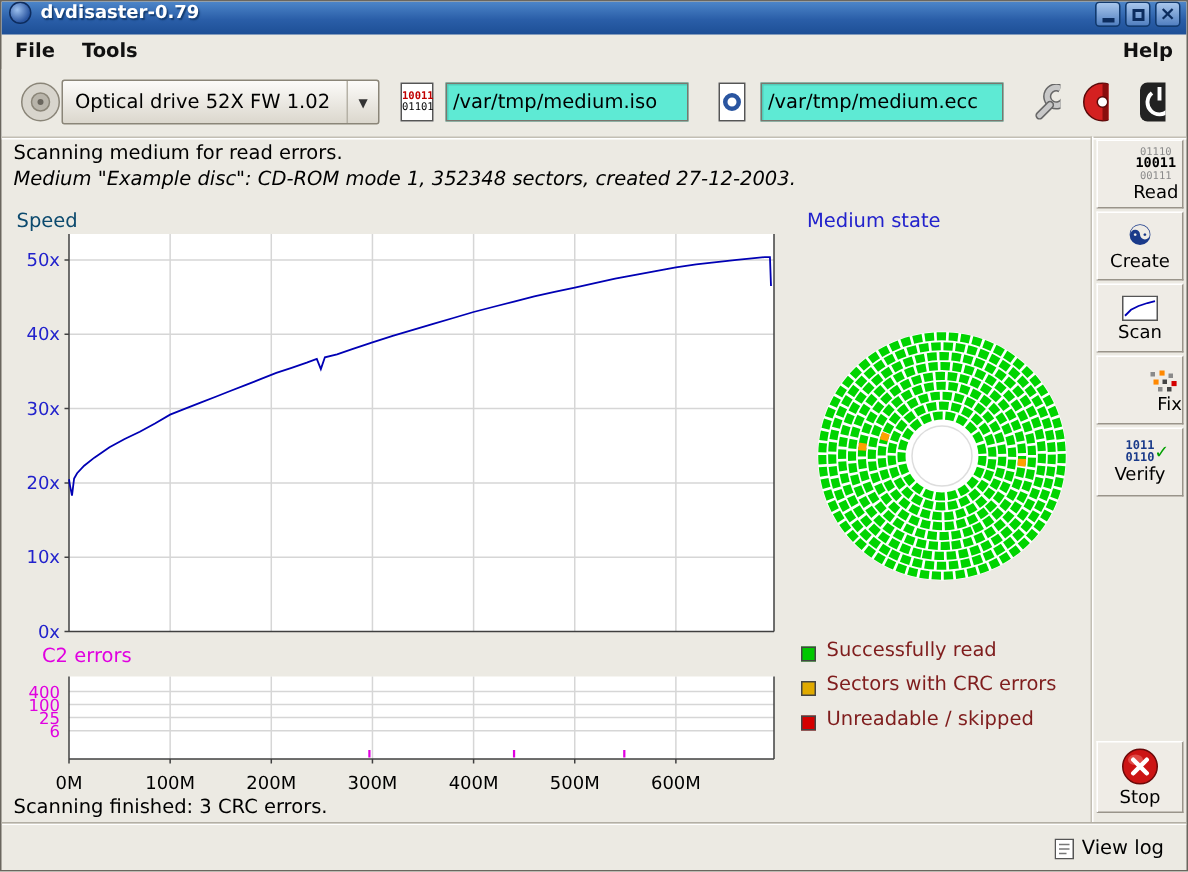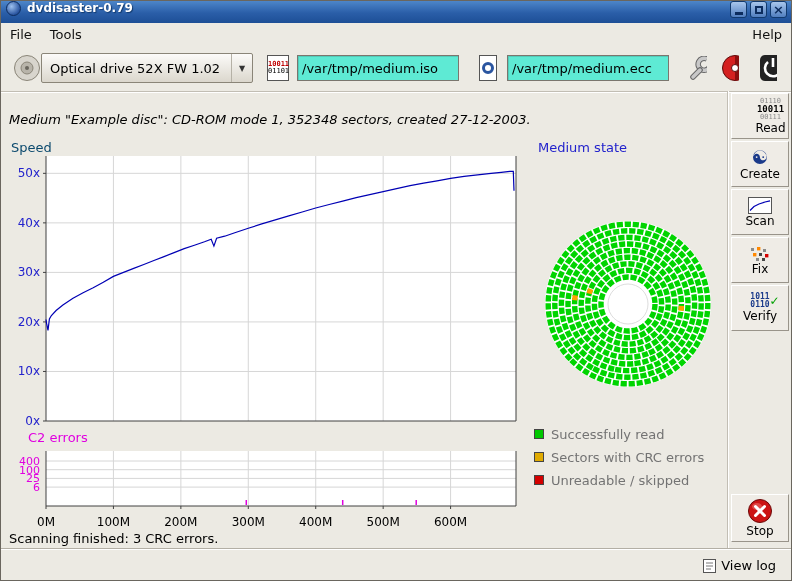--- a/index.html
+++ b/index.html
@@ -11,21 +11,21 @@
   .titlebar .app-icon{width:15px;height:15px;margin:0 6px 0 5px;border-radius:50%;background:radial-gradient(circle at 35% 35%,#9cc0ee,#2a55a0 70%);border:1px solid #0d2c5e;box-sizing:border-box;}
   .title-text{font-size:12px;font-weight:bold;text-shadow:1px 1px 1px #123a6e;}
   .tb-btns{margin-left:auto;display:flex;gap:3px;padding-right:4px;}
   .tb-btn{width:17px;height:17px;border:1px solid #123a6e;border-radius:3px;background:linear-gradient(180deg,#a8c6ec,#517fc0);display:flex;align-items:center;justify-content:center;box-sizing:border-box;cursor:default;}
   .glyph-min{width:8px;height:3px;background:#0c2c5e;margin-top:7px;}
   .glyph-max{width:8px;height:8px;border:2px solid #0c2c5e;box-sizing:border-box;}
   .glyph-close{color:#0c2c5e;font-weight:bold;font-size:13px;line-height:13px;}
 
   
   .menubar{left:0;top:22px;width:100%;height:22px;display:flex;align-items:center;font-size:13px;color:#111;}
-  .menu-item{padding:2px 9px;}
+  .menu-item{padding:2px 9px;font-weight:bold;}
   .menu-right{margin-left:auto;}
 
   
   .toolbar{left:0;top:44px;width:100%;height:46px;border-bottom:1px solid #c2beb4;box-shadow:0 1px 0 #fff;}
   .combo{left:40px;top:8px;width:212px;height:30px;border:1px solid #8a8578;border-radius:2px;background:linear-gradient(#fcfbf9,#dbd7cd);display:flex;align-items:center;font-size:13px;box-sizing:border-box;}
   .combo .combo-text{padding-left:8px;flex:1;}
   .combo .combo-arrow{width:20px;height:100%;border-left:1px solid #b5b1a6;display:flex;align-items:center;justify-content:center;font-size:8px;color:#333;}
   .entry{position:absolute;height:26px;width:162px;border:1px solid #7a766e;background:#5eead4;font-family:"DejaVu Sans","Liberation Sans",sans-serif;font-size:13px;padding:0 4px;box-sizing:border-box;box-shadow:inset 1px 1px 0 rgba(0,0,0,0.12);}
   .icon-btn{position:absolute;width:30px;height:32px;top:7px;display:flex;align-items:center;justify-content:center;background:transparent;border:none;}
 
@@ -33,21 +33,21 @@
   .status-header{left:0;top:90px;width:726px;height:43px;}
   .sh-line1{position:absolute;left:8px;top:4px;font-size:13px;color:#000;}
   .sh-line2{position:absolute;left:8px;top:21px;font-size:13px;font-style:italic;color:#000;}
 
   
   #main-svg{position:absolute;left:0;top:133px;}
   .chart-label{position:absolute;font-size:13px;}
 
   
   .legend{left:533px;top:426px;display:flex;flex-direction:column;gap:9px;}
-  .legend-item{display:flex;align-items:center;gap:7px;font-size:13px;color:#737373;height:14px;}
+  .legend-item{display:flex;align-items:flex-end;gap:7px;font-size:13px;color:#7f1d1d;height:14px;}
   .legend-swatch{width:10px;height:10px;border:1px solid #444;box-sizing:border-box;}
 
   
   .sidebar-sep{left:726px;top:90px;width:1px;height:457px;background:#c2beb4;box-shadow:1px 0 0 #fff;}
   .tool-btn{position:absolute;left:730px;width:58px;height:46px;background:#efece6;border:1px solid;border-color:#ffffff #99948a #99948a #ffffff;display:flex;flex-direction:column;align-items:center;justify-content:center;font-size:12px;color:#000;box-sizing:border-box;padding:0;font-family:inherit;}
   .bin{display:block;font-family:"DejaVu Sans Mono","Liberation Mono",monospace;font-size:7px;line-height:7px;color:#8a8a8a;text-align:center;}
   .bin.strong{font-size:9px;line-height:9px;font-weight:bold;color:#000;}
   .bin.navy{color:#1a3a8a;font-weight:bold;font-size:8px;line-height:8px;}
   .yinyang{font-size:19px;line-height:20px;color:#1a3a8a;}
   .verify-wrap{position:relative;}
@@ -133,20 +133,21 @@
     <button class="icon-btn" style="left:752px;">
       <svg width="28" height="28">
         <rect x="1" y="1" width="26" height="26" rx="5" fill="#222"></rect>
         <path d="M9 8 A8 8 0 1 0 19 8" fill="none" stroke="#fff" stroke-width="2.6"></path>
         <line x1="14" y1="4" x2="14" y2="13" stroke="#fff" stroke-width="2.6"></line>
       </svg>
     </button>
   </div>
 
   <div class="abs status-header">
+    <div class="sh-line1">Scanning medium for read errors.</div>
     <div class="sh-line2">Medium "Example disc": CD-ROM mode 1, 352348 sectors, created 27-12-2003.</div>
   </div>
 
   <div class="chart-label" style="left: 10px; top: 139px; color: #0c4a6e;">Speed</div>
   <div class="chart-label" style="left: 537px; top: 139px; color: rgb(34, 34, 204);">Medium state</div>
   <div class="chart-label" style="left: 27px; top: 429px; color: rgb(224, 0, 224);">C2 errors</div>
 
   <svg id="main-svg" width="726" height="395">
       <rect x="45" y="22" width="470" height="265" fill="#ffffff"></rect>
       <rect x="45" y="317" width="470" height="55" fill="#ffffff"></rect>
@@ -259,21 +260,21 @@
   </button>
 
   <button class="tool-btn" style="top:188px;">
     <svg width="24" height="17">
       <rect x="0.5" y="0.5" width="23" height="16" fill="#fff" stroke="#555"></rect>
       <polyline points="2,13.5 6,9.5 11,7 17,5 22,3.8" fill="none" stroke="#0000b4" stroke-width="1.2"></polyline>
     </svg>
     <span>Scan</span>
   </button>
 
-  <button class="tool-btn" style="top:236px;">
+  <button class="tool-btn" style="top:236px;align-items:flex-end;">
     <svg width="24" height="17">
       <rect x="3" y="3" width="3" height="3" fill="#8a8a8a"></rect>
       <rect x="9" y="2" width="3.4" height="3.4" fill="#ff8800"></rect>
       <rect x="15" y="4" width="3" height="3" fill="#8a8a8a"></rect>
       <rect x="5" y="8" width="3.4" height="3.4" fill="#ff8800"></rect>
       <rect x="11" y="8" width="3" height="3" fill="#444"></rect>
       <rect x="17" y="9" width="3.4" height="3.4" fill="#d40000"></rect>
       <rect x="8" y="13" width="3" height="3" fill="#8a8a8a"></rect>
       <rect x="14" y="13" width="3" height="3" fill="#444"></rect>
     </svg>

